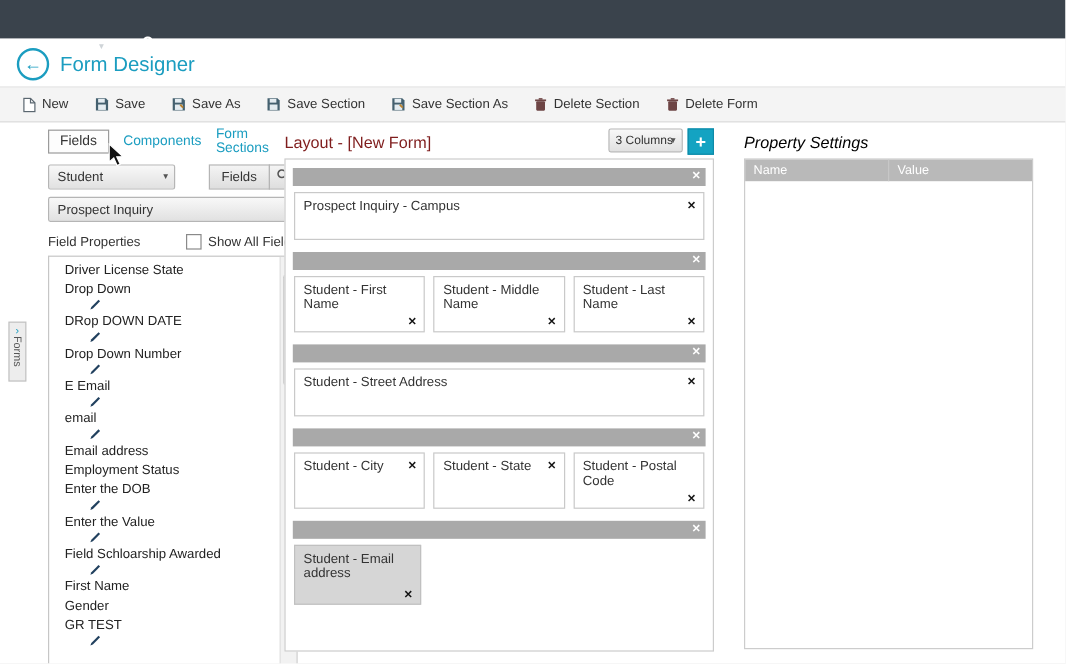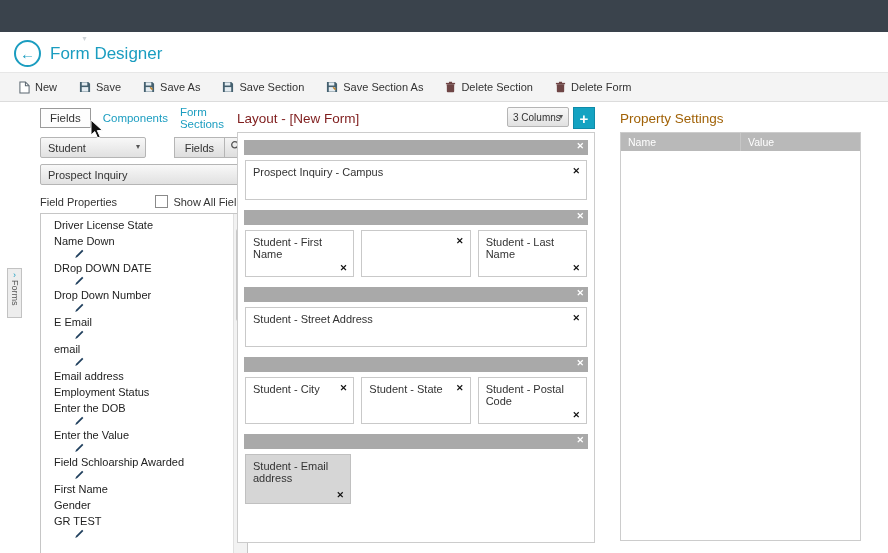--- a/index.html
+++ b/index.html
@@ -88,21 +88,21 @@
   .sec-h .x { position:absolute; right:4px; top:1px; color:#fff; font-size:9px; font-weight:bold; cursor:pointer; }
   .sec-b { display:flex; gap:7px; padding:5px 1px 1px 1px; }
   .cell { border:1px solid #c9c9c9; min-height:40px; padding:5px 6px 3px 7px; font-size:11px; color:#333;
     flex:1; display:flex; flex-wrap:wrap; align-items:flex-start; gap:3px; background:#fff; cursor:grab; }
   .cell .x { margin-left:auto; color:#111; font-size:9px; font-weight:bold; cursor:pointer; }
   .cell.selected { flex:0 0 31%; background:#d6d6d6; border-color:#c0c0c0; flex-direction:column; }
   .cell.selected .x { align-self:flex-end; margin:3px 0 0 0; }
 
   
   .prop-panel { position:absolute; left:620px; top:106px; width:241px; height:437px; }
-  .pp-title { font-size:13.5px; color:#a16207; height:24px; display:flex; align-items:center; }
+  .pp-title { font-size:13.5px; color:#000000; height:24px; display:flex; align-items:center;font-style:italic; }
   .pp-table { position:absolute; top:26px; left:0; right:0; bottom:2px; border:1px solid #ccc; background:#fff; }
   .pp-head { display:flex; height:18px; background:#b9b9b9; }
   .pp-hcell { flex:1; color:#fff; font-size:10.5px; display:flex; align-items:center; padding-left:7px; }
   .pp-hcell + .pp-hcell { border-left:1px solid #c7c7c7; }
 
   
   .cursor { position:absolute; left:90px; top:119px; z-index:50; pointer-events:none; }
 </style>
 </head>
 <body>
@@ -231,21 +231,21 @@
       <span>Field Properties</span>
       <span class="cb-group">
         <span class="checkbox"></span>
         <span>Show All Fields</span>
       </span>
     </div>
 
     <div class="field-list">
       <div class="fl-inner">
         <div class="fl-item">Driver License State</div>
-        <div class="fl-item">Name Down</div>
+        <div class="fl-item">Drop Down</div>
         <div class="fl-icon"><svg width="10" height="10" viewBox="0 0 10 10">
               <path d="M8.1 0.8 L9.4 2.1 L3.4 8.1 L1.3 8.9 L2.1 6.8 Z" fill="#21405e"></path>
             </svg></div>
         <div class="fl-item">DRop DOWN DATE</div>
         <div class="fl-icon"><svg width="10" height="10" viewBox="0 0 10 10">
               <path d="M8.1 0.8 L9.4 2.1 L3.4 8.1 L1.3 8.9 L2.1 6.8 Z" fill="#21405e"></path>
             </svg></div>
         <div class="fl-item">Drop Down Number</div>
         <div class="fl-icon"><svg width="10" height="10" viewBox="0 0 10 10">
               <path d="M8.1 0.8 L9.4 2.1 L3.4 8.1 L1.3 8.9 L2.1 6.8 Z" fill="#21405e"></path>
@@ -330,20 +330,21 @@
       <div class="section">
         <div class="sec-h">
           <span class="x">✕</span>
         </div>
         <div class="sec-b">
           <div class="cell">
             <span>Student - First Name</span>
             <span class="x">✕</span>
           </div>
           <div class="cell">
+            <span>Student - Middle Name</span>
             <span class="x">✕</span>
           </div>
           <div class="cell">
             <span>Student - Last Name</span>
             <span class="x">✕</span>
           </div>
         </div>
       </div>
 
       <div class="section">

